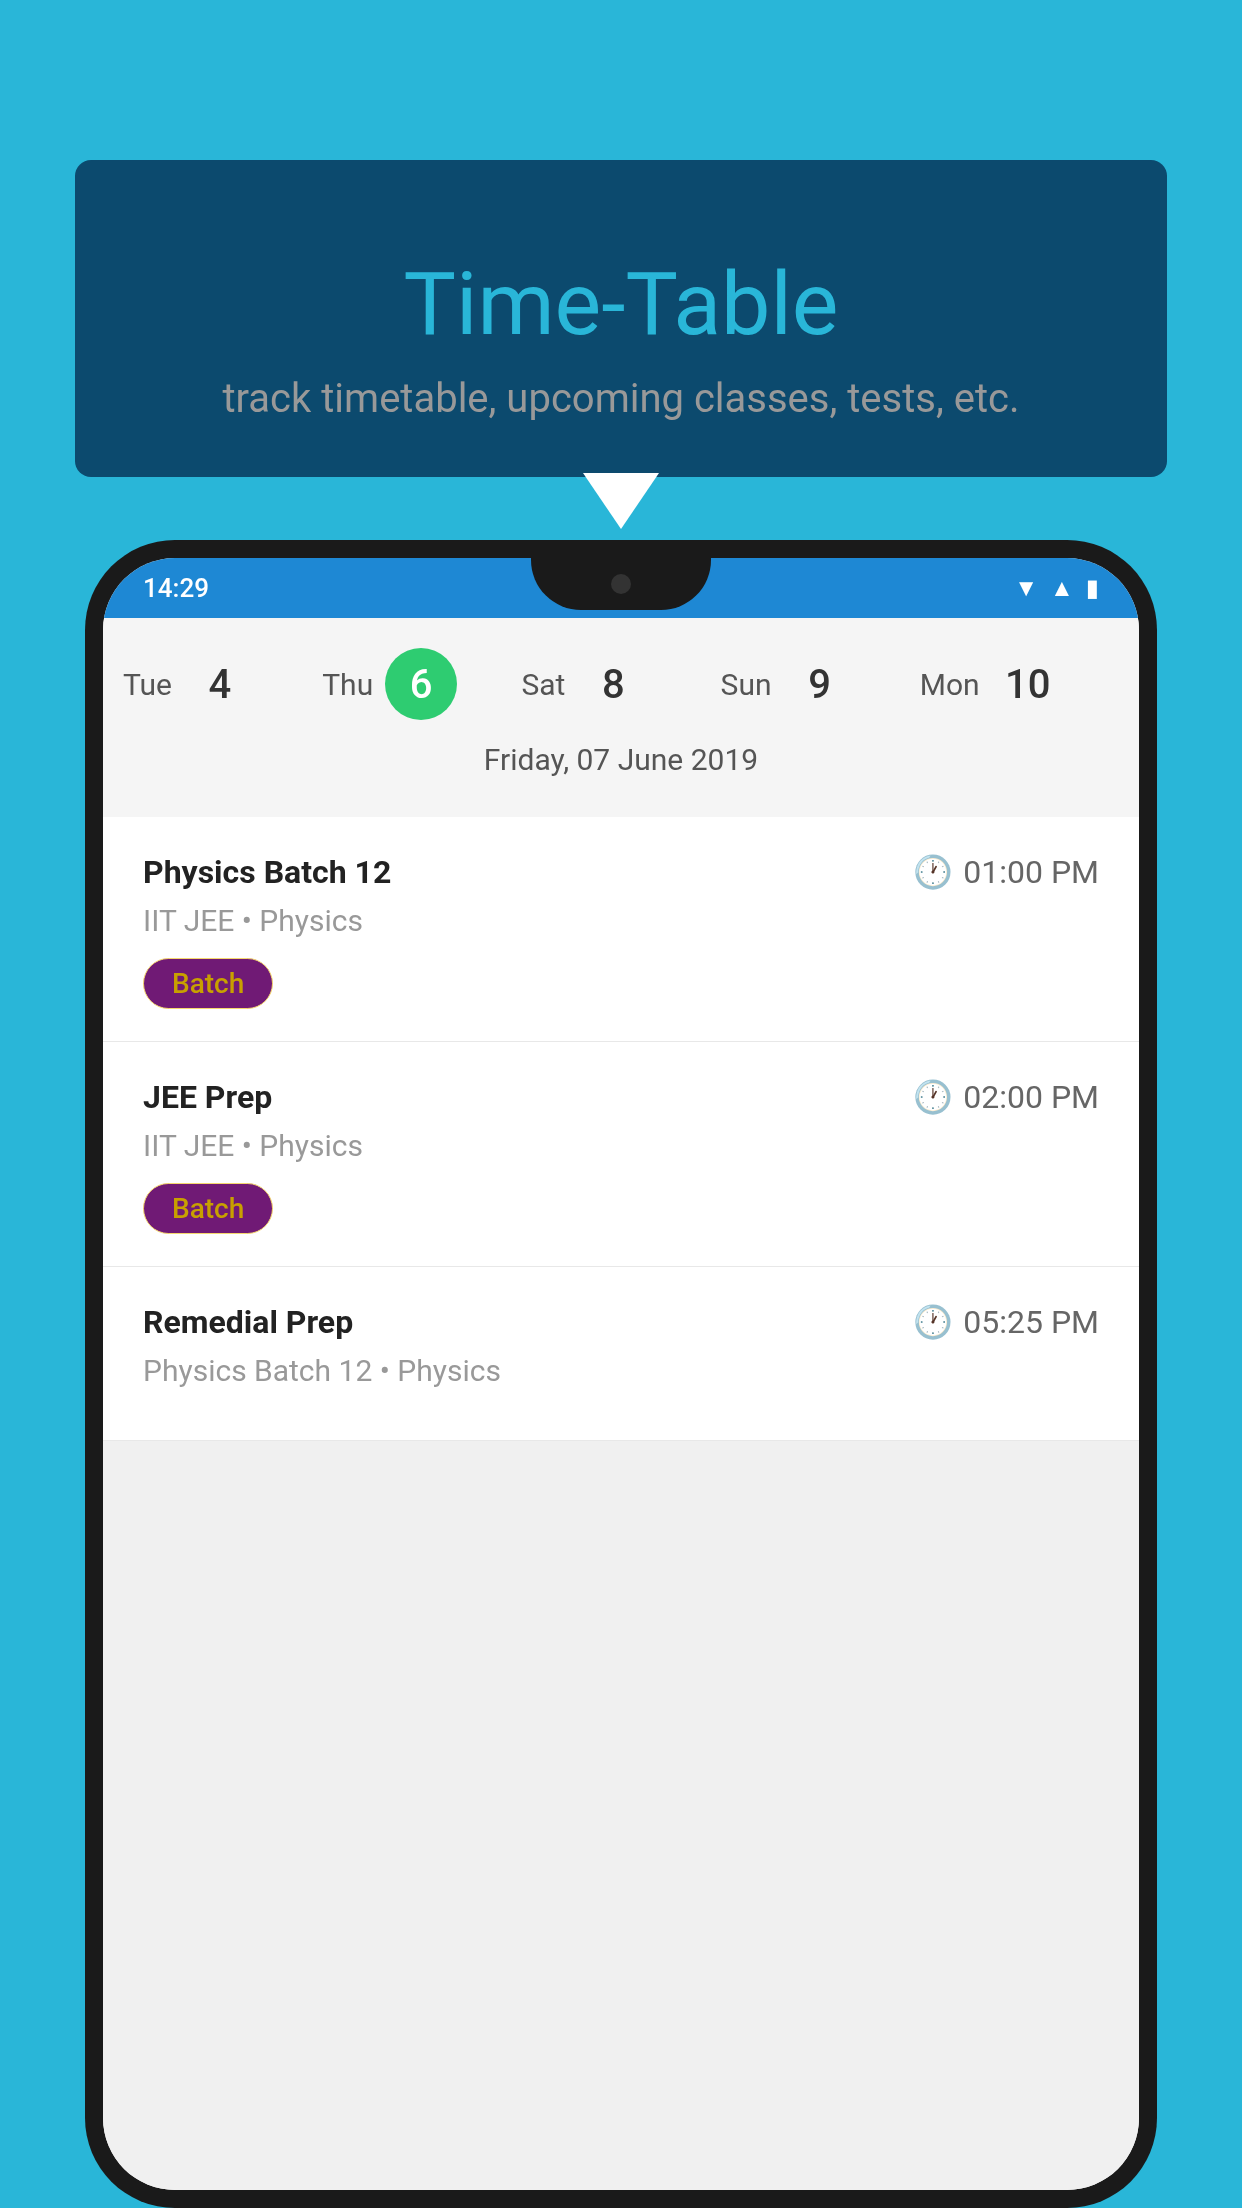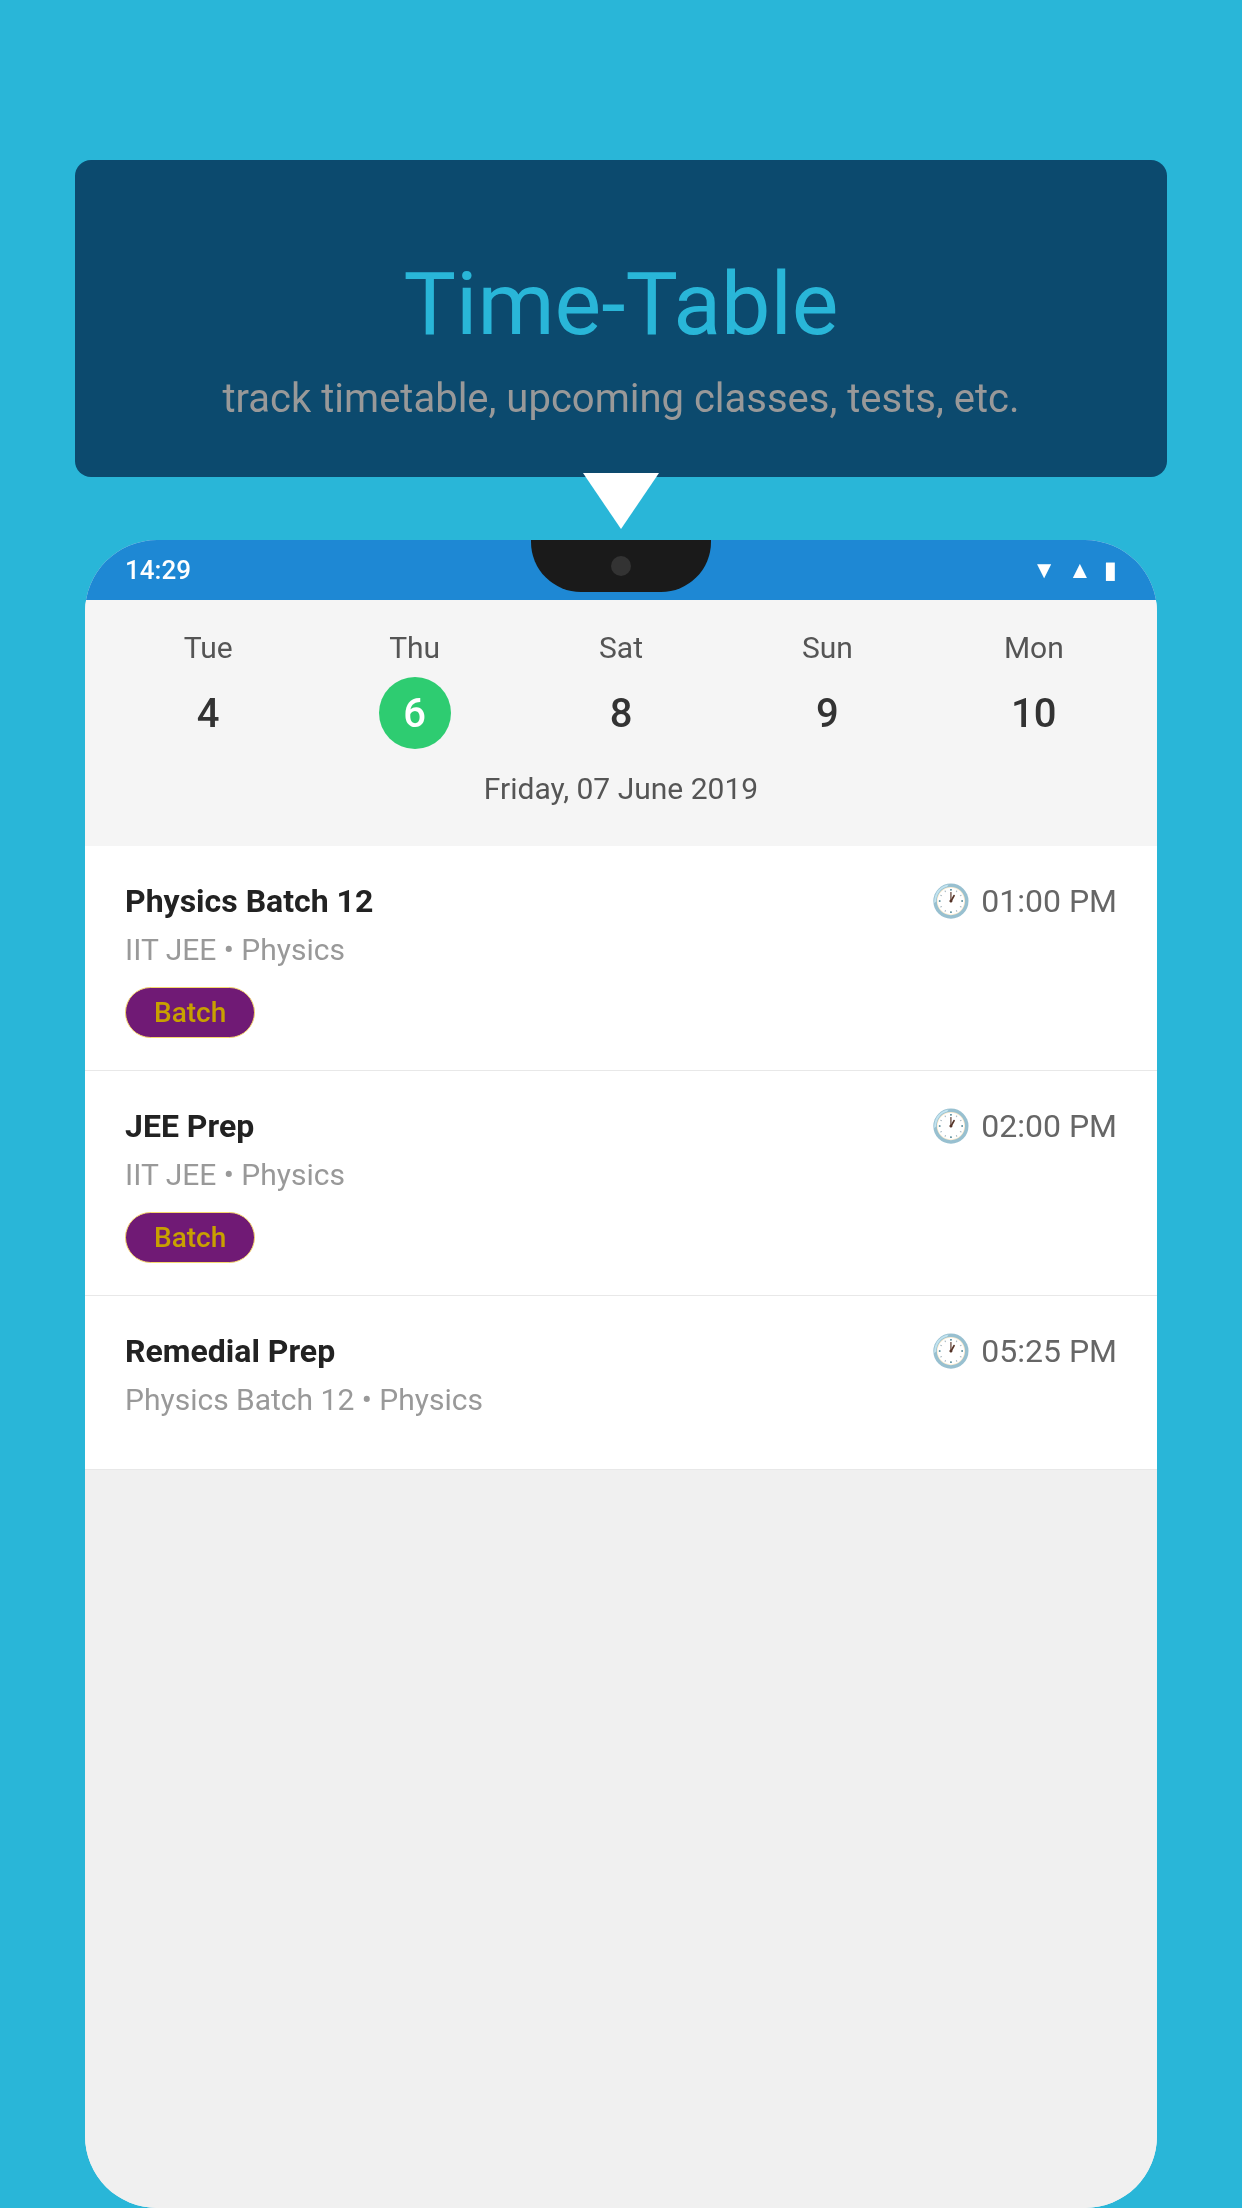--- a/index.html
+++ b/index.html
@@ -62,20 +62,21 @@
       left: 85px;
       right: 85px;
       bottom: 0;
     }
 
     .phone-outer {
       background: #1a1a1a;
       border-radius: 90px;
       width: 100%;
       height: 100%;
+      padding: 18px;
       position: relative;
     }
 
     
     .phone-status-bar {
       background: #1e88d4;
       height: 60px;
       border-radius: 72px 72px 0 0;
       display: flex;
       align-items: center;
@@ -168,21 +169,20 @@
     }
 
     .days-row {
       display: flex;
       justify-content: space-around;
       padding: 10px 20px;
     }
 
     .day-cell {
       display: flex;
-      flex-direction: column;
       align-items: center;
       gap: 12px;
       flex: 1;
     }
 
     .day-name {
       font-size: 30px;
       color: #555;
       font-weight: 400;
     }

